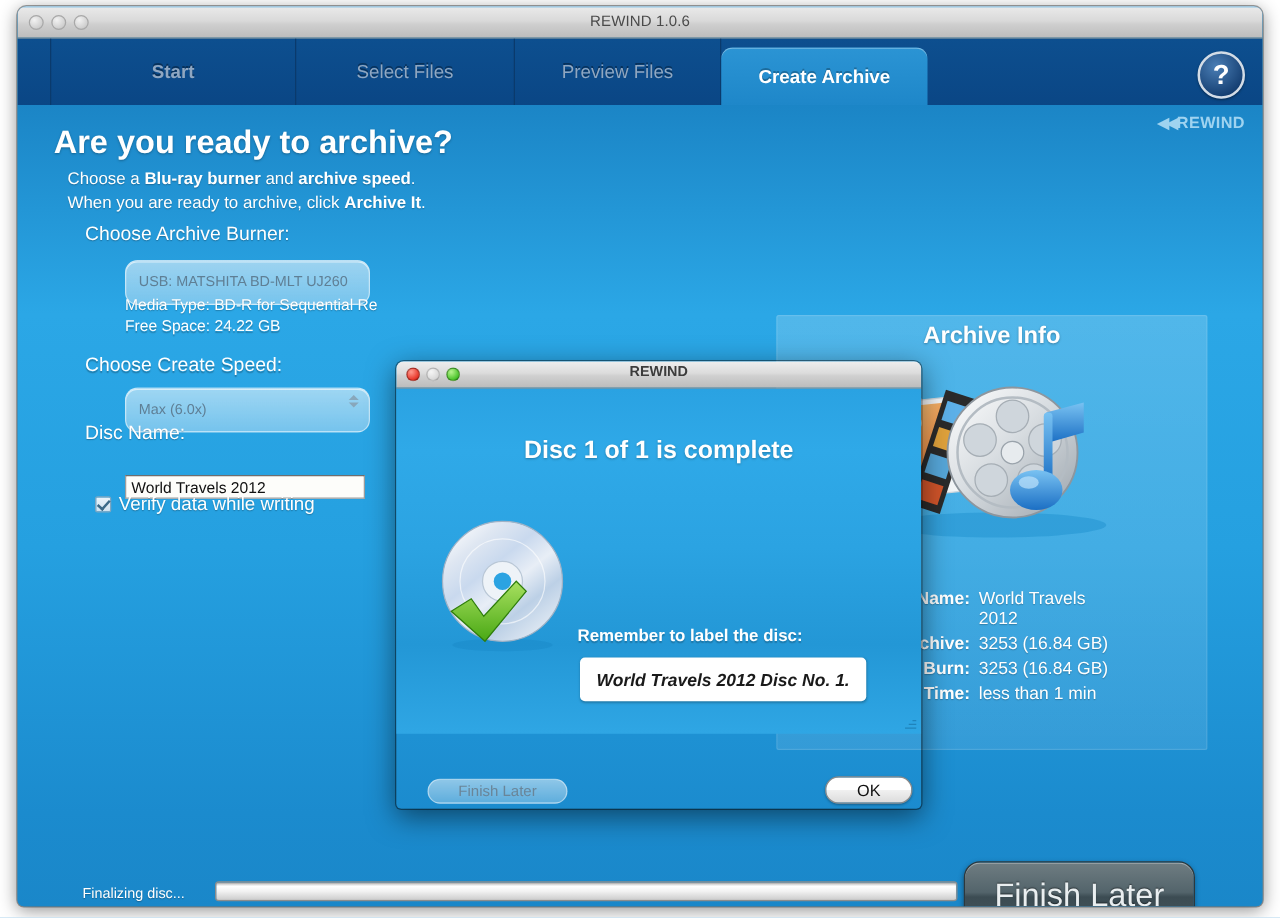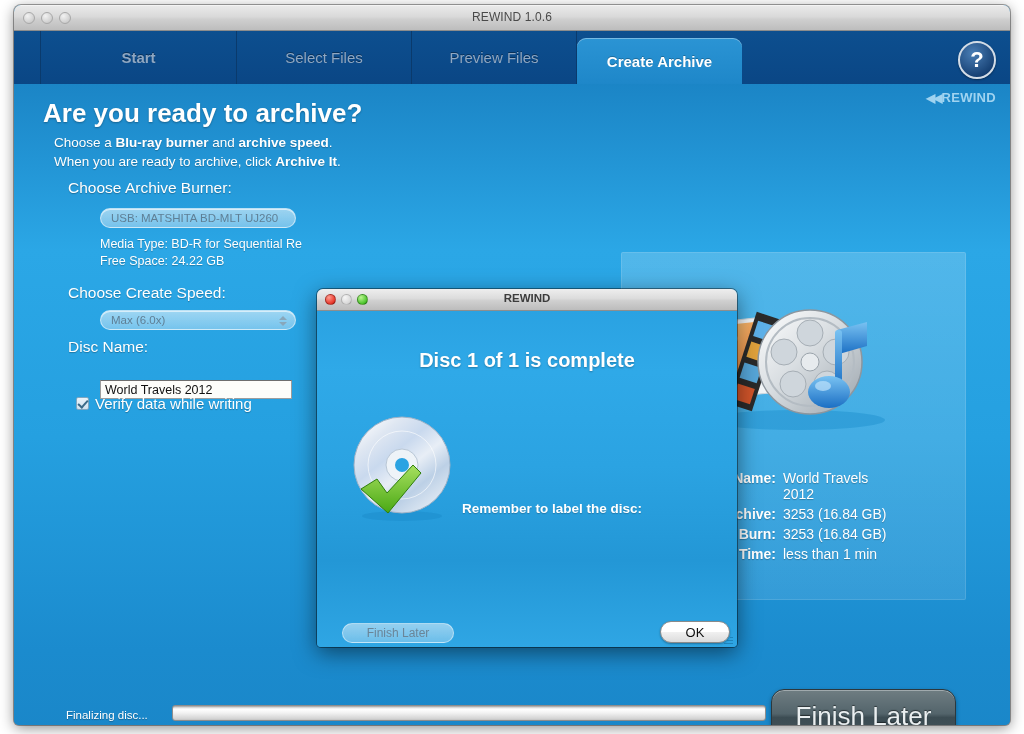--- a/index.html
+++ b/index.html
@@ -124,21 +124,21 @@
     position: absolute;
     font-size: 15.5px; color: #ffffff; font-weight: normal;
     text-shadow: 0 1px 1px rgba(0,0,0,.28);
   }
   .lbl-burner { left: 54px; top: 95px; text-align: center; }
   .lbl-speed  { left: 54px; top: 200px; }
   .lbl-disc   { left: 54px; top: 254px; }
 
   .popup {
     position: absolute;
-    height: 20px;
+    height: 36px;
     box-sizing: border-box;
     border-radius: 10px;
     background: linear-gradient(to bottom, rgba(255,255,255,.55), rgba(226,240,250,.42));
     border: 1px solid rgba(255,255,255,.5);
     box-shadow: inset 0 1px 0 rgba(255,255,255,.6);
     color: #5f7f95;
     font-size: 11.5px;
     display: flex; align-items: center;
     padding-left: 10px;
   }
@@ -269,21 +269,21 @@
     position: absolute; left: 0; right: 0; top: 3px;
     text-align: center; font-size: 11.5px; font-weight: bold; color: #3c3c3c;
   }
   .dlg-lights { position: absolute; left: 8px; top: 5px; display: flex; gap: 5px; }
   .dlg-light { width: 11px; height: 11px; border-radius: 50%; box-sizing: border-box; border: 1px solid rgba(0,0,0,.28); }
   .dlg-light.red    { background: radial-gradient(circle at 33% 28%, #ff9b8f, #e8372a 70%, #b61f15 100%); }
   .dlg-light.yellow { background: radial-gradient(circle at 33% 28%, #f6f6f6, #d8d8d8 70%, #c0c0c0 100%); border-color: rgba(0,0,0,.18); }
   .dlg-light.green  { background: radial-gradient(circle at 33% 28%, #b9f58f, #4cc42c 70%, #279c14 100%); }
 
   .dlg-body {
-    position: relative; height: 337px;
+    position: relative; height: 276px;
     background: linear-gradient(to bottom, #2aa2e2 0%, #2fa9e8 18%, #2ba3e2 46%, #2397d6 74%, #2fa6e4 100%);
   }
   .dlg-heading {
     position: absolute; left: 0; right: 0; top: 38px;
     text-align: center;
     font-size: 20px; font-weight: bold; color: #ffffff;
     text-shadow: 0 1px 2px rgba(0,0,0,.28);
   }
   .dlg-disc { position: absolute; left: 30px; top: 102px; width: 110px; height: 110px; }
   .dlg-para {
@@ -397,20 +397,21 @@
 
       <div class="fieldlabel lbl-disc">Disc Name:</div>
       <input class="discname-input" value="World Travels 2012" style="">
 
       <div class="verify-row">
         <span class="checkbox"></span>
         <span class="verify-label">Verify data while writing</span>
       </div>
 
       <div class="archive-panel">
+        <div class="archive-title">Archive Info</div>
 
         <svg class="media-icon" viewBox="0 0 230 135">
           <defs>
             <linearGradient id="reelG" x1="0" y1="0" x2="1" y2="1">
               <stop offset="0%" stop-color="#ffffff"></stop>
                 <stop offset="45%" stop-color="#d8dde1"></stop>
                 <stop offset="100%" stop-color="#9aa3ab"></stop>
             </linearGradient>
             <linearGradient id="noteG" x1="0" y1="0" x2="0" y2="1">
               <stop offset="0%" stop-color="#79c2f2"></stop>
@@ -515,20 +516,21 @@
             </defs>
             <ellipse cx="55" cy="103" rx="40" ry="5" fill="#1582c0" opacity=".3"></ellipse>
             <circle cx="55" cy="52" r="48" fill="url(#discG)" stroke="#9fb2c6" stroke-width="1"></circle>
             <circle cx="55" cy="52" r="34" fill="none" stroke="#ffffff" stroke-width="1" opacity=".6"></circle>
             <circle cx="55" cy="52" r="16" fill="#eef3f8" stroke="#b9c7d6"></circle>
             <circle cx="55" cy="52" r="7" fill="#2ba3e2"></circle>
             <path d="M14 76 L30 66 L40 80 L66 52 L74 60 L41 100 Z" fill="url(#checkG)" stroke="#2f7e0c" stroke-width="1"></path>
           </svg>
 
           <div class="dlg-remember">Remember to label the disc:</div>
+          <div class="dlg-labelbox">World Travels 2012 Disc No. 1.</div>
 
           <div class="dlg-finish-later">Finish Later</div>
           <div class="dlg-ok">OK</div>
 
           <div class="dlg-resize">
               <i></i>
               <i></i>
               <i></i>
             </div>
         </div>

